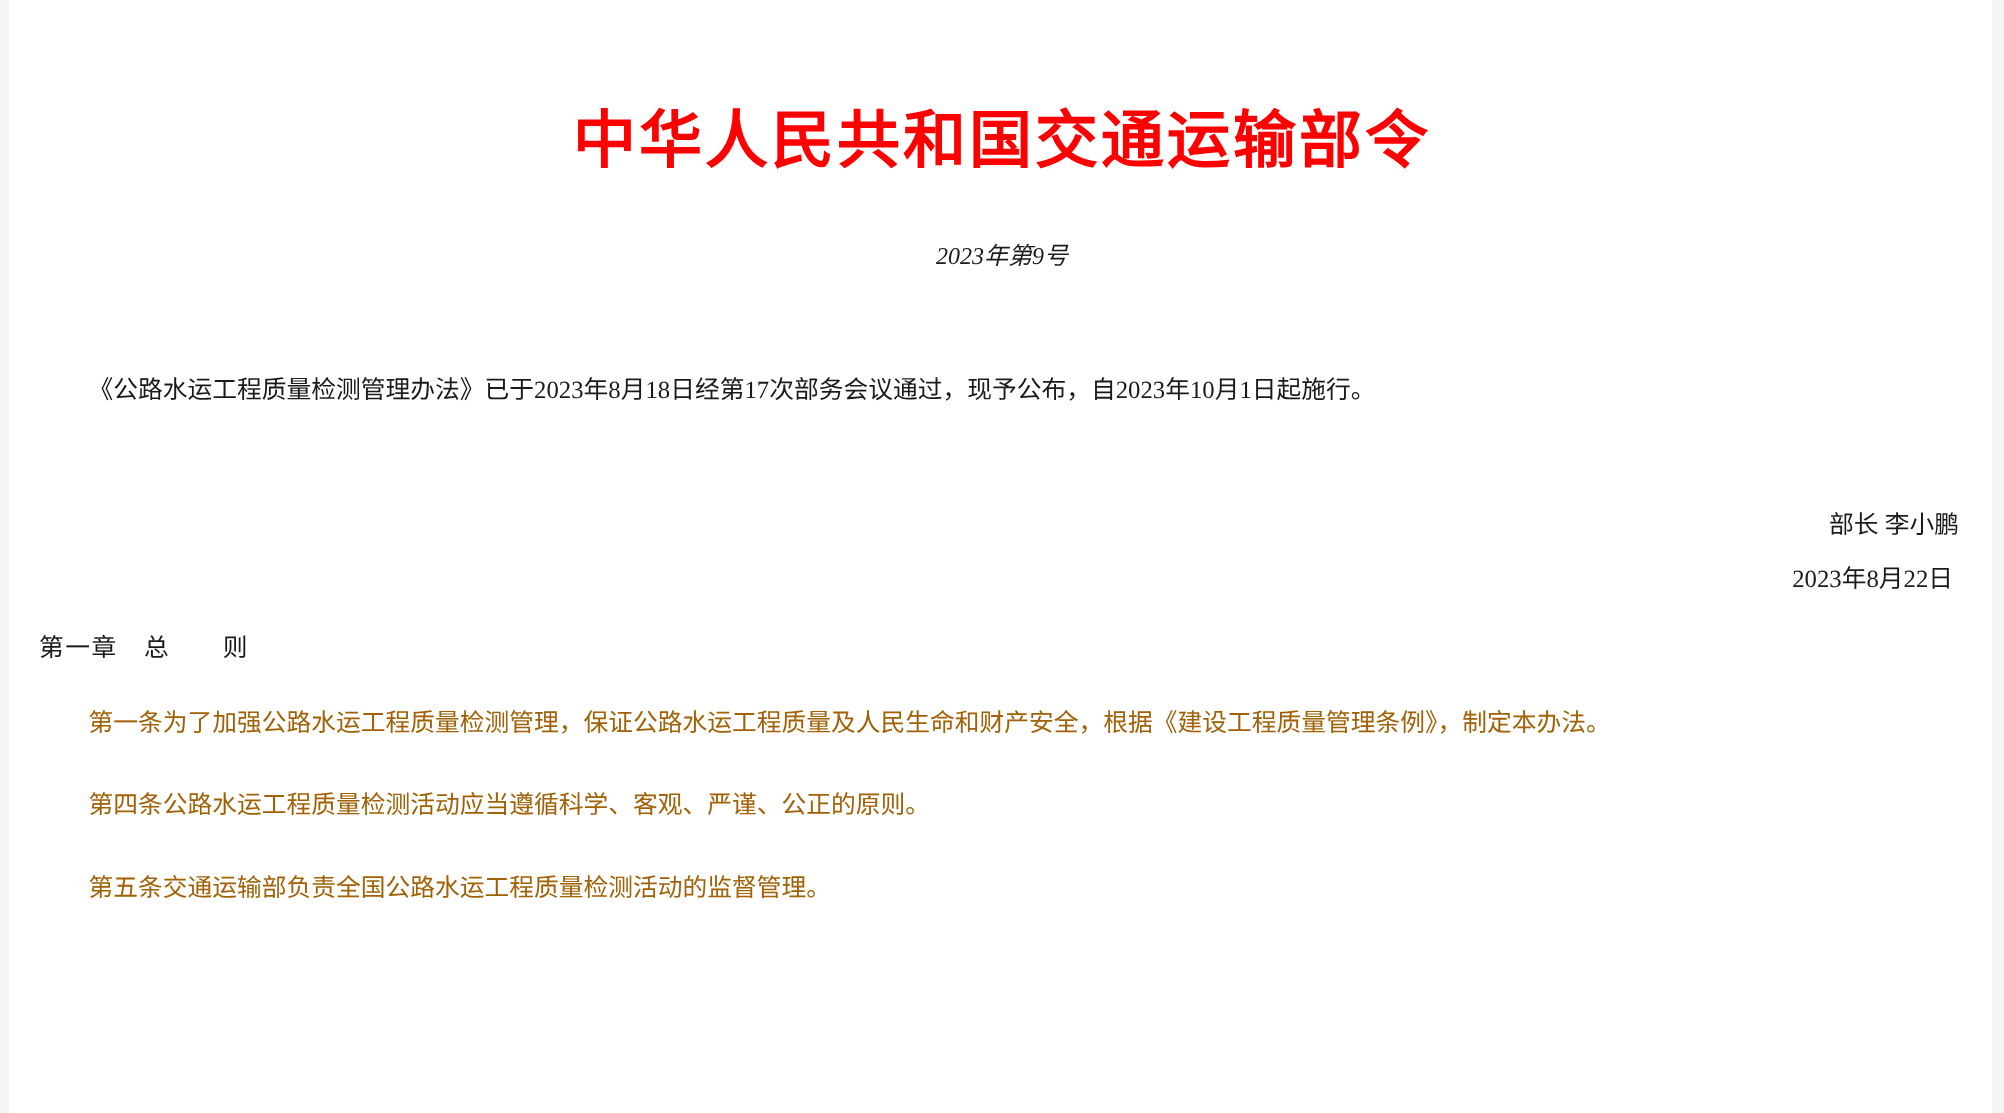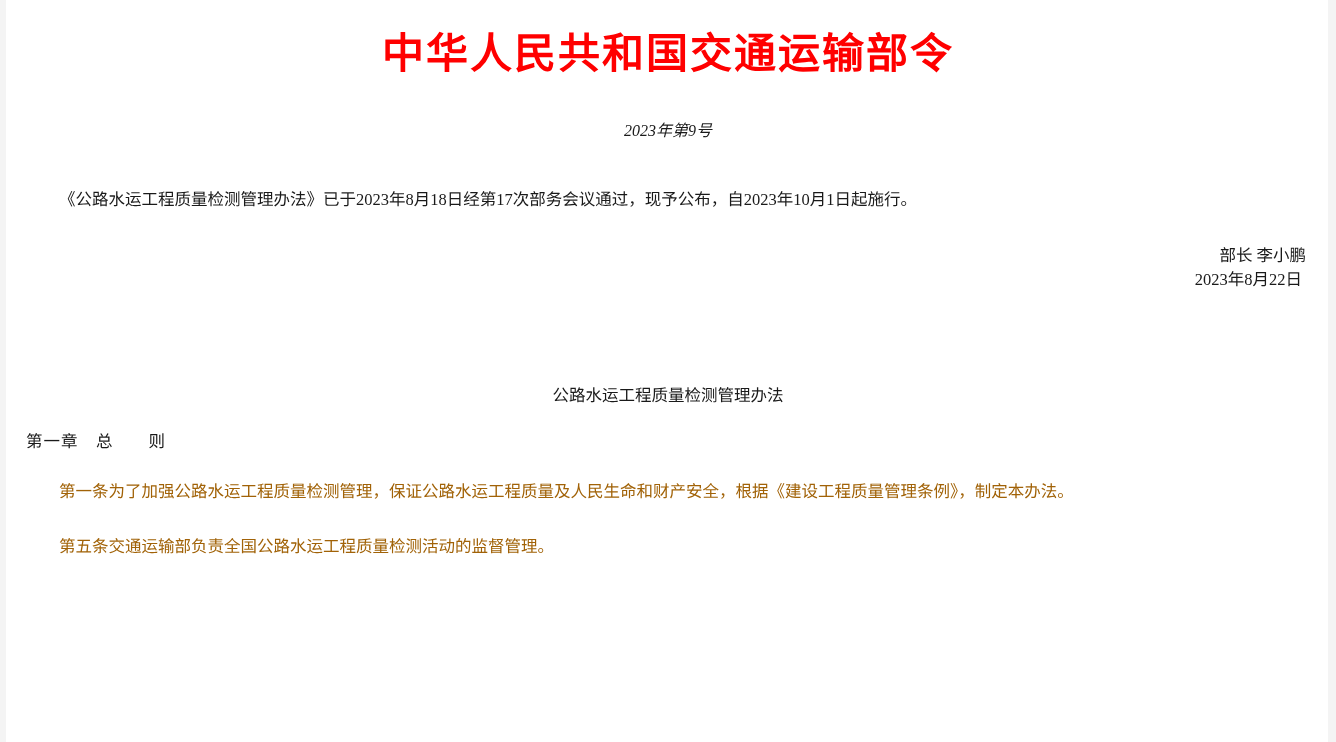--- a/index.html
+++ b/index.html
@@ -32,54 +32,55 @@
     width: 8px; height: 742px;
     background: #f4f4f4;
   }
   .content {
     position: relative;
     padding: 0 26px;
     box-sizing: border-box;
   }
   .doc-title {
     margin: 0;
-    padding-top: 28px;
+    padding-top: 68px;
     text-align: center;
     color: #ff0000;
     font-family: "DejaVu Serif", "Liberation Serif", serif;
     font-weight: bold;
     font-size: 42px;
     letter-spacing: 2px;
     line-height: 1.25;
   }
   .doc-number {
     margin-top: 36px;
     text-align: center;
     font-size: 16px;
     color: #1a1a1a;
     font-family: "Liberation Serif", serif;
     font-style: italic;
   }
   .announce {
-    margin-top: 44px;
+    margin-top: 64px;
     font-size: 16.5px;
     color: #1a1a1a;
     line-height: 1.8;
     text-indent: 2em;
     font-family: "Liberation Serif", serif;
   }
   .signature {
-    margin-top: 28px;
+    margin-top: 62px;
     text-align: right;
     font-size: 16.5px;
     color: #1a1a1a;
     font-family: "Liberation Serif", serif;
     padding-right: 4px;
   }
   .sign-date {
+    margin-top: 12px;
     text-align: right;
     font-size: 16.5px;
     color: #1a1a1a;
     font-family: "Liberation Serif", serif;
     padding-right: 8px;
   }
   .reg-title {
     margin-top: 92px;
     text-align: center;
     font-size: 16.5px;
@@ -116,21 +117,21 @@
     <h1 class="doc-title">中华人民共和国交通运输部令</h1>
 
     <div class="doc-number">2023年第9号</div>
 
     <p class="announce">《公路水运工程质量检测管理办法》已于2023年8月18日经第17次部务会议通过，现予公布，自2023年10月1日起施行。</p>
 
     <div class="signature">部长 李小鹏</div>
 
     <div class="sign-date">2023年8月22日</div>
 
-    <div class="reg-title">公路水运工程质量检测管理办法</div>
 
     <div class="chapter">第一章　总　　则</div>
 
     <p class="article">第一条为了加强公路水运工程质量检测管理，保证公路水运工程质量及人民生命和财产安全，根据《建设工程质量管理条例》，制定本办法。</p>
+    <p class="article">第四条公路水运工程质量检测活动应当遵循科学、客观、严谨、公正的原则。</p>
     <p class="article">第五条交通运输部负责全国公路水运工程质量检测活动的监督管理。</p>
 
   </div>
 </div>
 
 </body></html>

